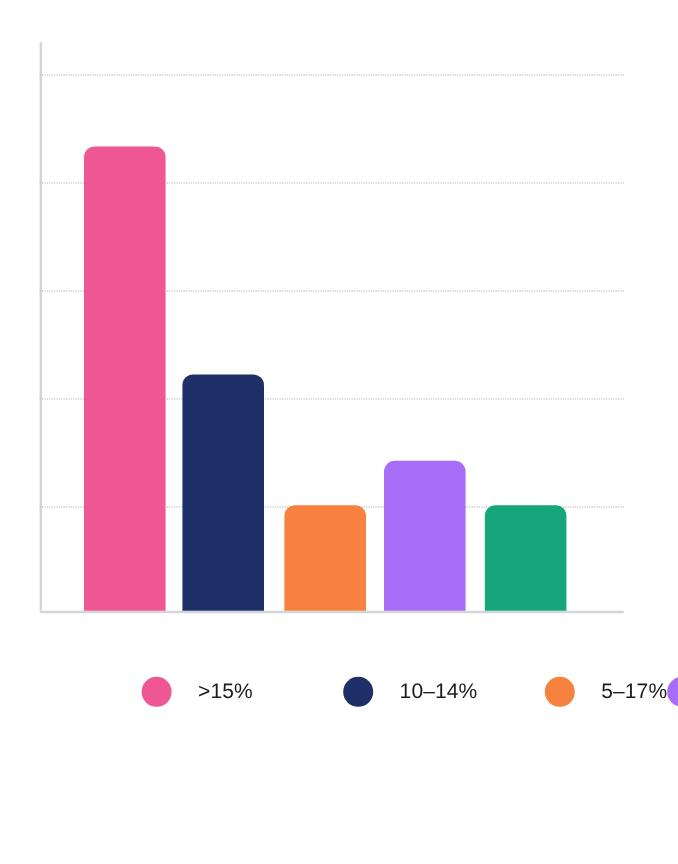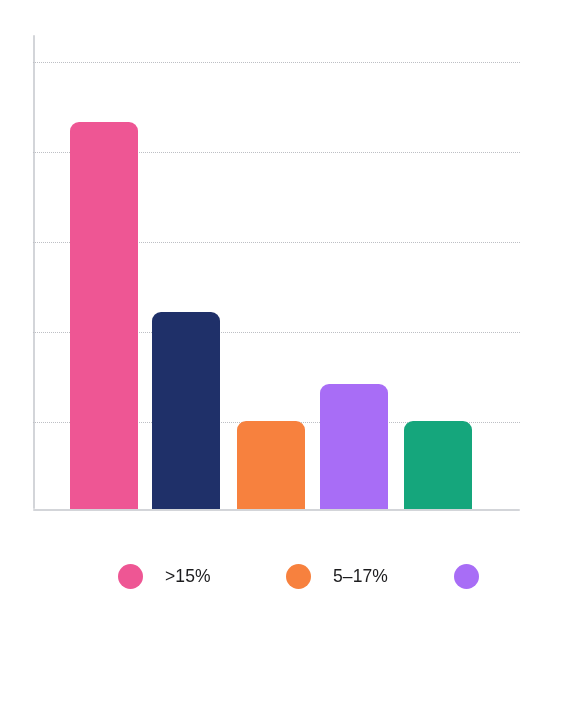--- a/index.html
+++ b/index.html
@@ -130,20 +130,24 @@
       </div>
 
   </div>
 
   <div id="legend">
       <div class="legend-item">
         <span class="legend-swatch" style="background: rgb(238, 86, 148);"></span>
         <span class="legend-label">&gt;15%</span>
       </div>
       <div class="legend-item">
+        <span class="legend-swatch" style="background: rgb(31, 48, 105);"></span>
+        <span class="legend-label">10–14%</span>
+      </div>
+      <div class="legend-item">
         <span class="legend-swatch" style="background: rgb(247, 129, 62);"></span>
         <span class="legend-label">5–17%</span>
       </div>
       <div class="legend-item">
         <span class="legend-swatch" style="background: rgb(168, 109, 246);"></span>
       </div>
     </div>
 
 </div>
 

